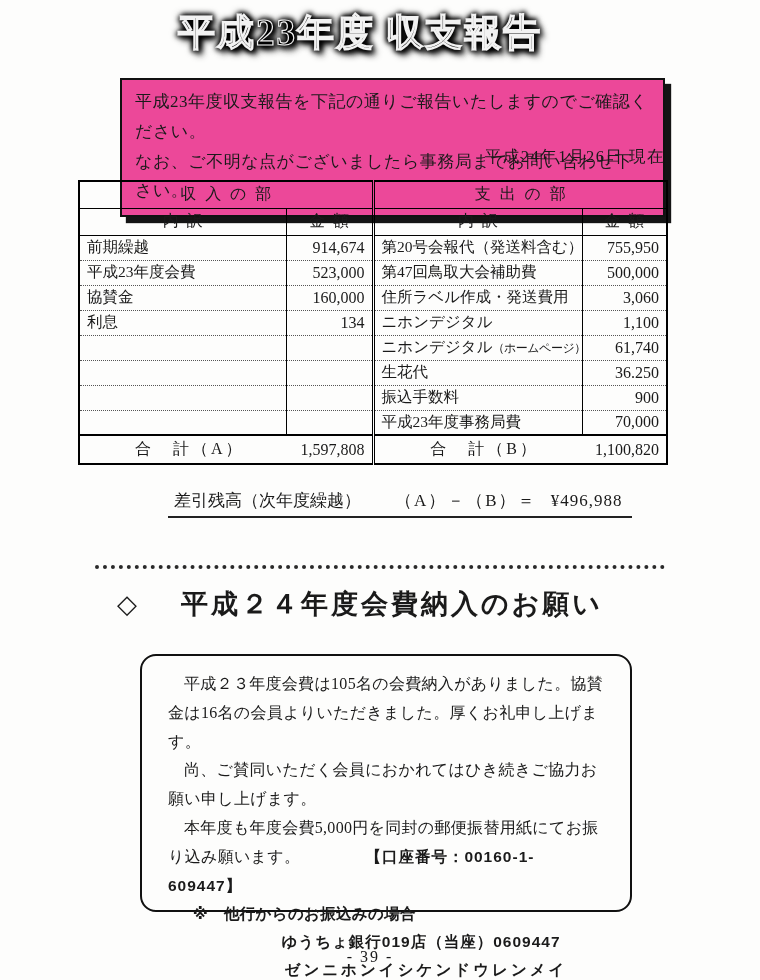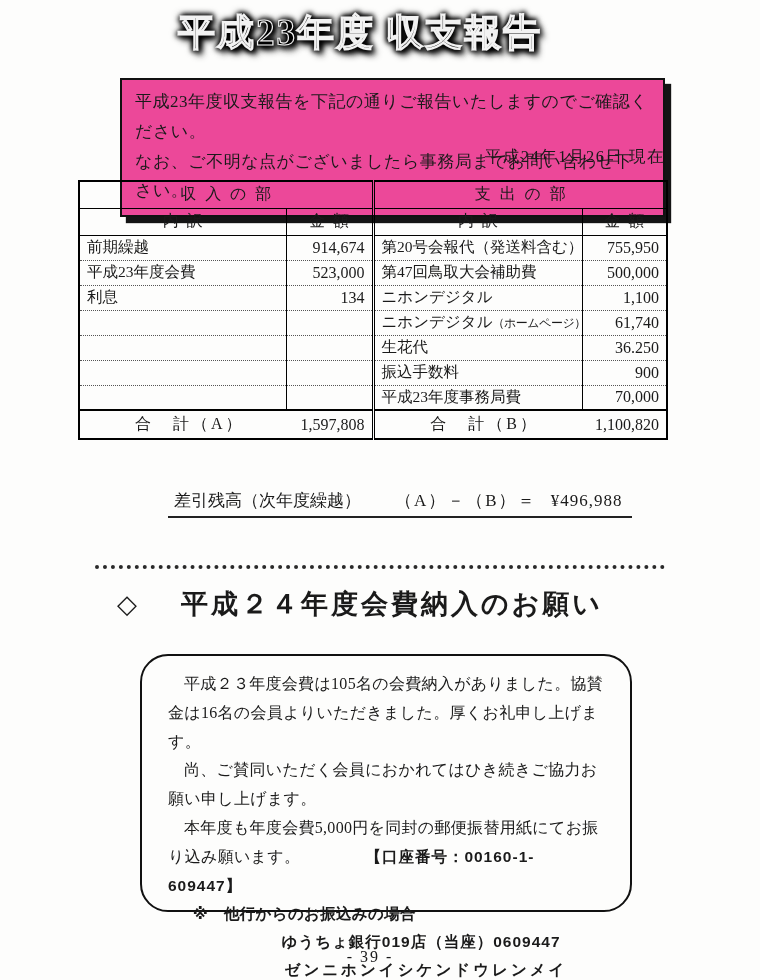--- a/index.html
+++ b/index.html
@@ -108,21 +108,21 @@
     font-size: 26px; margin-right: 44px; font-weight: normal;
   }
   .request-heading-text {
     font-size: 27px; font-weight: bold; letter-spacing: 3px;
   }
 
   
   .request-box {
     position: absolute; top: 654px; left: 140px; width: 492px; height: 258px;
     border: 2.5px solid #111;
-    border-radius: 28px;
+    border-radius: 16px;
     padding: 14px 26px 10px 26px;
     font-size: 16px; line-height: 1.8; letter-spacing: 0.3px;
   }
   .request-box p.indent { text-indent: 1em; }
   .gothic {
     font-family: "Liberation Sans", "DejaVu Sans", sans-serif;
     font-weight: bold;
   }
   .account-number { margin-left: 4.2em; letter-spacing: 1px; font-size: 15.5px; }
   .transfer-note { margin-left: 1.6em; font-size: 15.5px; }
@@ -172,20 +172,26 @@
     <td><span>前期繰越</span></td>
     <td class="b-thin amt">914,674</td>
     <td class="b-mid"><span>第20号会報代（発送料含む）</span><span class="note"></span></td>
     <td class="b-thin amt">755,950</td>
   </tr>
   <tr class="data">
     <td><span>平成23年度会費</span></td>
     <td class="b-thin amt">523,000</td>
     <td class="b-mid"><span>第47回鳥取大会補助費</span><span class="note"></span></td>
     <td class="b-thin amt">500,000</td>
+  </tr>
+  <tr class="data">
+    <td><span>協賛金</span></td>
+    <td class="b-thin amt">160,000</td>
+    <td class="b-mid"><span>住所ラベル作成・発送費用</span><span class="note"></span></td>
+    <td class="b-thin amt">3,060</td>
   </tr>
   <tr class="data">
     <td><span>利息</span></td>
     <td class="b-thin amt">134</td>
     <td class="b-mid"><span>ニホンデジタル</span><span class="note"></span></td>
     <td class="b-thin amt">1,100</td>
   </tr>
   <tr class="data">
     <td><span></span></td>
     <td class="b-thin amt"></td>

